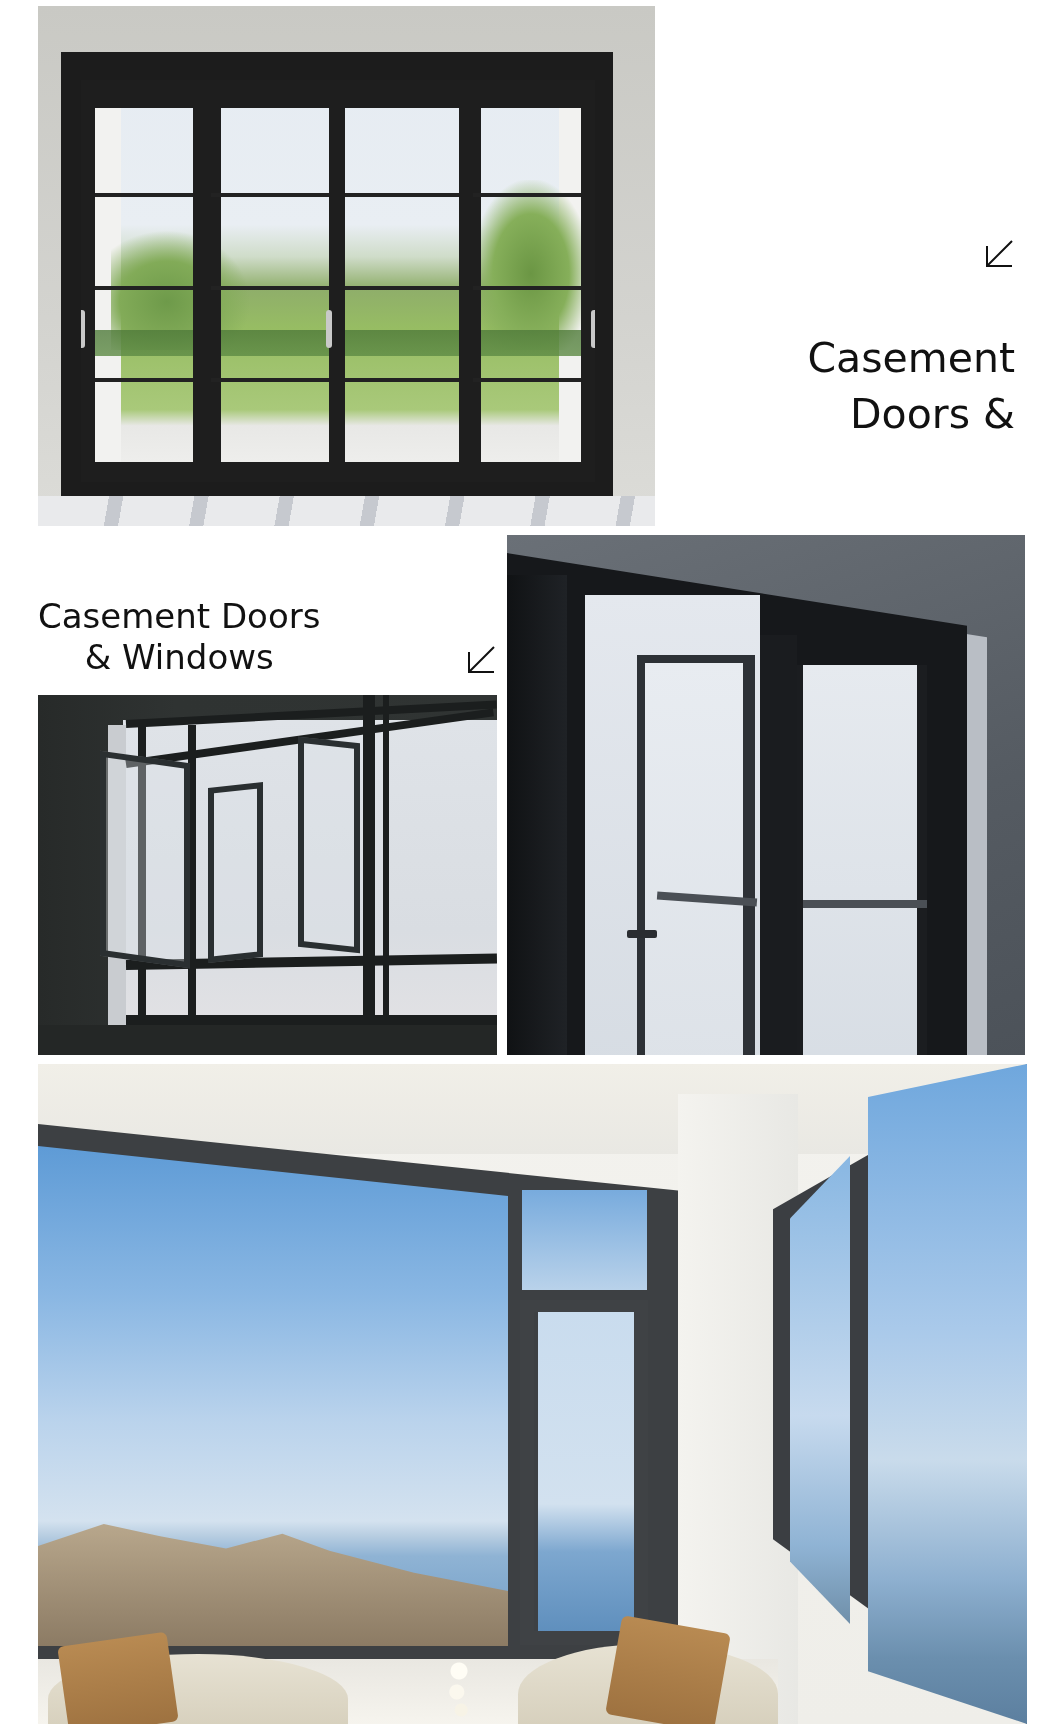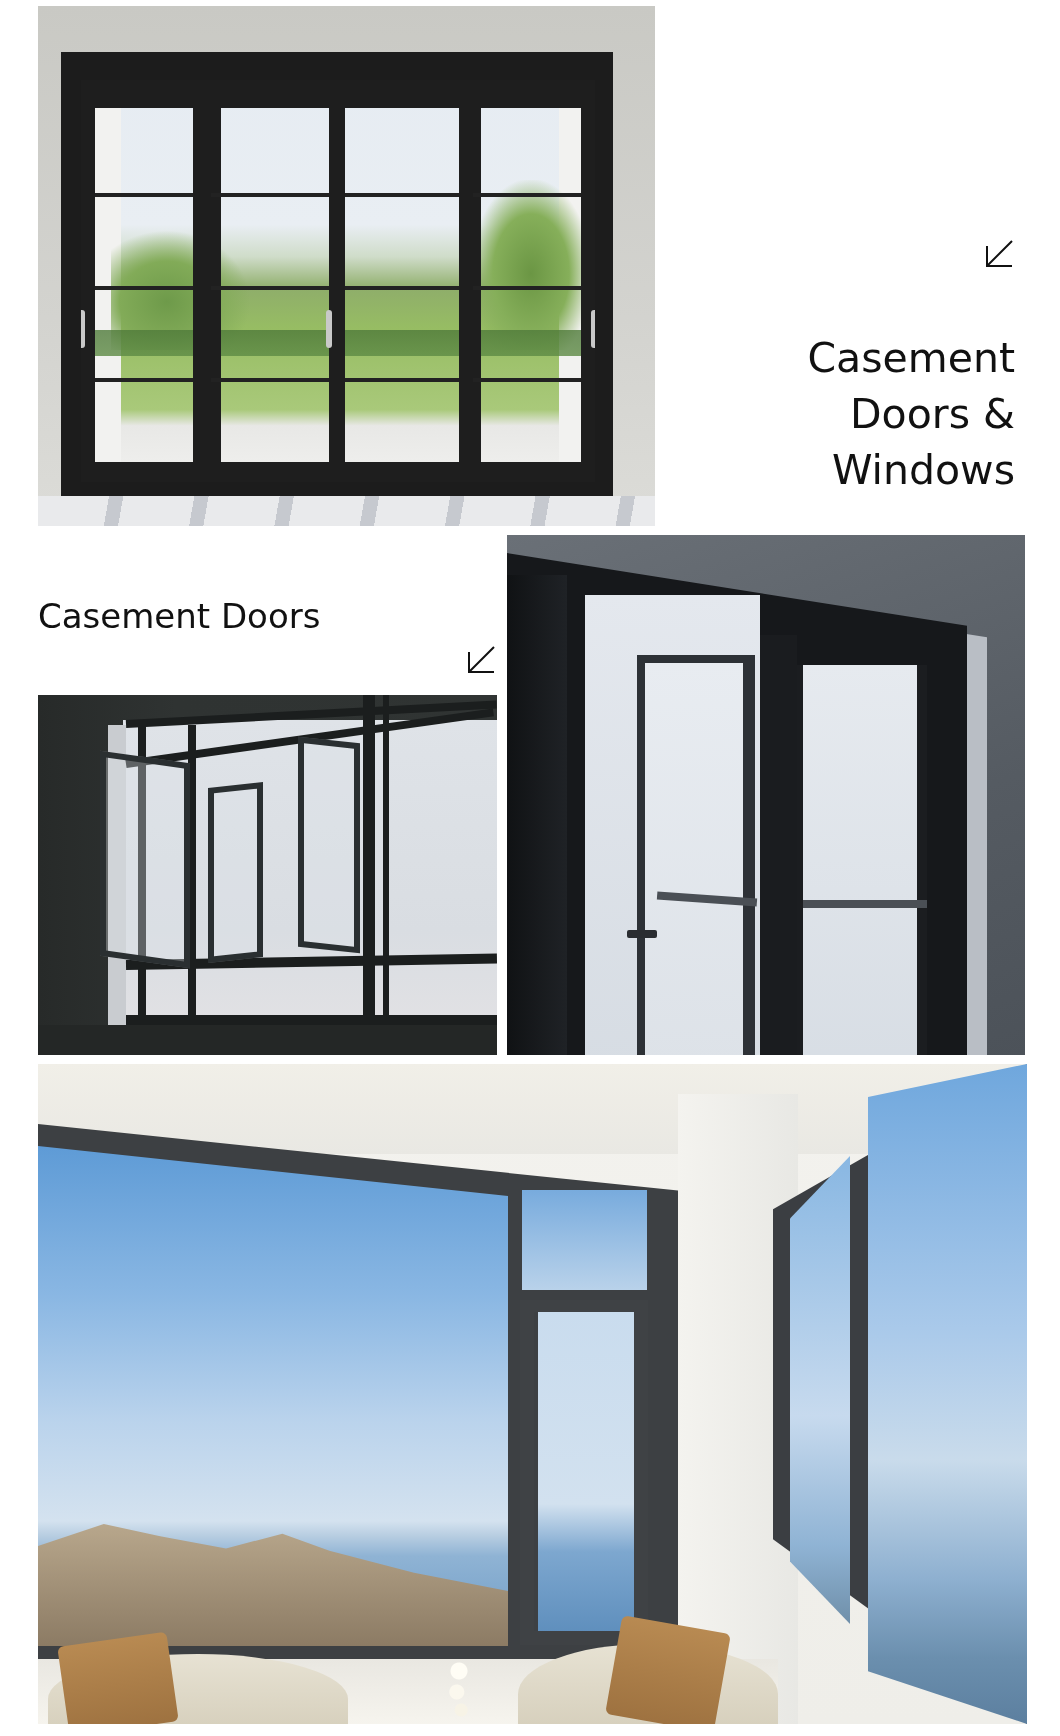--- a/index.html
+++ b/index.html
@@ -145,25 +145,25 @@
 </div>
 
 <div class="arrow-icon" style="left:985px;top:240px;">
   <svg viewBox="0 0 28 28">
       <path d="M27 1 L2 26 M2 6 L2 26 L27 26" fill="none" stroke="#111" stroke-width="2"></path>
     </svg>
 </div>
 <h2 class="title" id="title-sliding">
   <span class="line">Casement</span>
   <span class="line">Doors &amp;</span>
-  <span class="line">Windows</span>
 </h2>
 
 <h2 class="title" id="title-casement">
   <span class="line">Casement Doors</span>
+  <span class="line">&amp; Windows</span>
 </h2>
 <div class="arrow-icon" style="left:467px;top:646px;">
   <svg viewBox="0 0 28 28">
       <path d="M27 1 L2 26 M2 6 L2 26 L27 26" fill="none" stroke="#111" stroke-width="2"></path>
     </svg>
 </div>
 
 <div class="photo" id="photo-folding" title="Dark aluminium folding glass door with one panel partially open in a grey room">
   <div class="reveal"></div>
   <div class="outer"></div>

